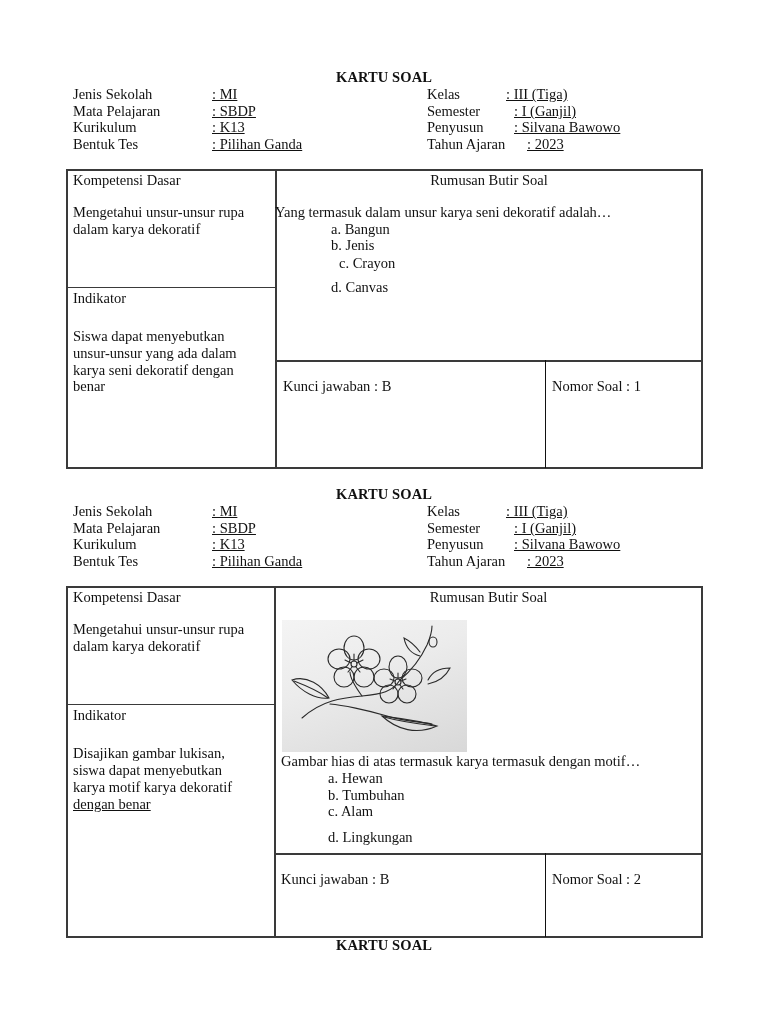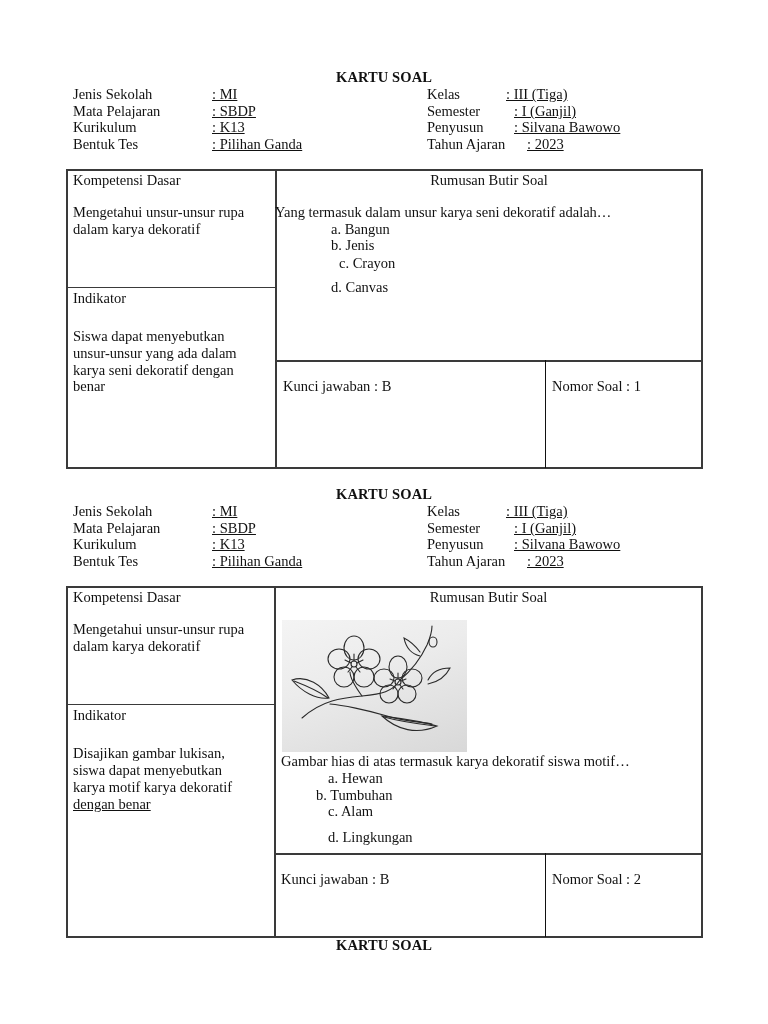--- a/index.html
+++ b/index.html
@@ -194,23 +194,23 @@
           <ellipse cx="9" cy="12" rx="9" ry="9"></ellipse>
           <ellipse cx="-9" cy="12" rx="9" ry="9"></ellipse>
           <ellipse cx="-14" cy="-4" rx="10" ry="9"></ellipse>
           <circle cx="0" cy="0" r="3"></circle>
           <path d="M0 -3 L0 -9 M3 -1 L8 -3 M2 3 L5 7 M-2 3 L-5 7 M-3 -1 L-8 -3"></path>
         </g>
       </g>
     </svg>
   </div>
 
-  <div class="cell-text" style="left:281px;top:753px;white-space:nowrap;">Gambar hias di atas termasuk karya dekoratif siswa motif…</div>
+  <div class="cell-text" style="left:281px;top:753px;white-space:nowrap;">Gambar hias di atas termasuk karya termasuk dengan motif…</div>
   <div class="opt" style="left:328px;top:770px;">a. Hewan</div>
-  <div class="opt" style="left:316px;top:787px;">b. Tumbuhan</div>
+  <div class="opt" style="left:328px;top:787px;">b. Tumbuhan</div>
   <div class="opt" style="left:328px;top:803px;">c. Alam</div>
   <div class="opt" style="left:328px;top:829px;">d. Lingkungan</div>
 
   <div class="cell-text bold" style="left:281px;top:871px;">Kunci jawaban : B</div>
   <div class="cell-text" style="left:552px;top:871px;">Nomor Soal : 2</div>
 </div>
 
 <div class="abs title" style="top:937px;">KARTU SOAL</div>
 
 </body></html>

